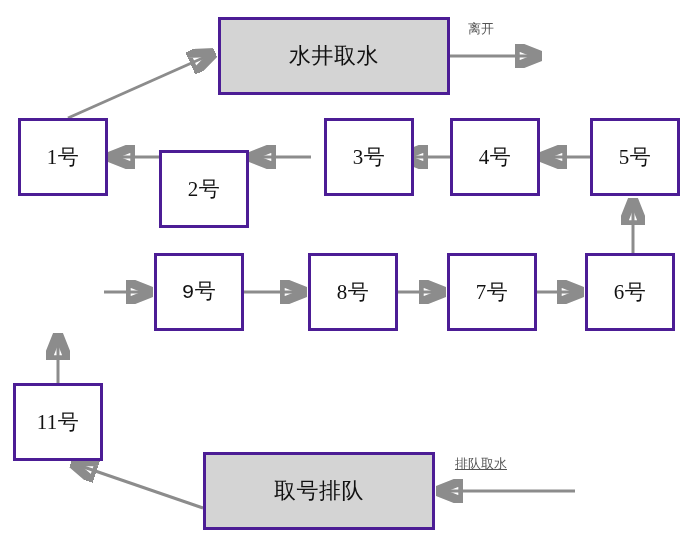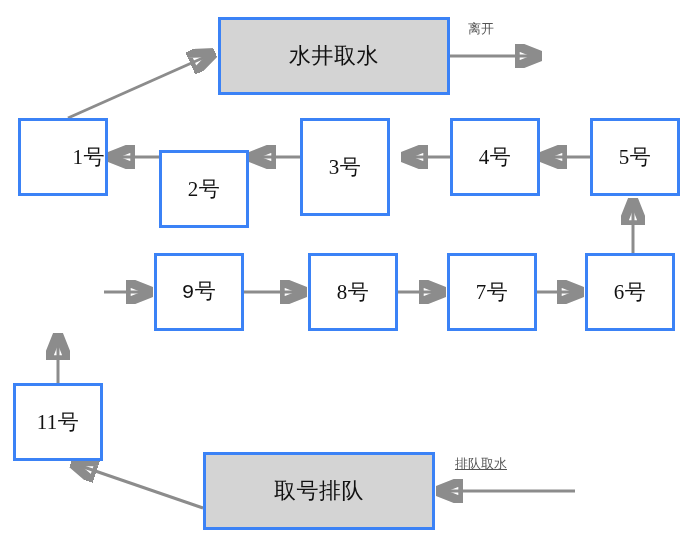--- a/index.html
+++ b/index.html
@@ -13,21 +13,21 @@
   #canvas {
     position: relative;
     width: 692px;
     height: 541px;
     background: #ffffff;
     overflow: hidden;
   }
   .node {
     position: absolute;
     box-sizing: border-box;
-    border: 3px solid #3b82f6;
+    border: 3px solid #4c1d95;
     background: #ffffff;
     display: flex;
     align-items: center;
     justify-content: center;
     color: #111111;
     font-size: 21px;
     line-height: 1;
     letter-spacing: 0.5px;
   }
   .node.shaded {
@@ -91,27 +91,27 @@
 
     <line x1="203" y1="508" x2="72" y2="463" marker-end="url(#arrowhead)"></line>
 
     <line x1="575" y1="491" x2="437" y2="491" marker-end="url(#arrowhead)"></line>
   </svg>
 
   <div class="node shaded" style="left:218px; top:17px; width:232px; height:78px;">
     <span class="node-label">水井取水</span>
   </div>
 
-  <div class="node" style="left:18px; top:118px; width:90px; height:78px;justify-content:flex-end;">
+  <div class="node" style="left:18px; top:118px; width:90px; height:78px;">
     <span class="node-label">1号</span>
   </div>
   <div class="node" style="left:159px; top:118px; width:90px; height:78px;margin-top:32px;">
     <span class="node-label">2号</span>
   </div>
-  <div class="node" style="left:300px; top:118px; width:90px; height:98px;">
+  <div class="node" style="left:324px; top:118px; width:90px; height:78px;">
     <span class="node-label">3号</span>
   </div>
   <div class="node" style="left:450px; top:118px; width:90px; height:78px;">
     <span class="node-label">4号</span>
   </div>
   <div class="node" style="left:590px; top:118px; width:90px; height:78px;">
     <span class="node-label">5号</span>
   </div>
 
   <div class="node" style="left:154px; top:253px; width:90px; height:78px;font-family:Liberation Mono, monospace;">

